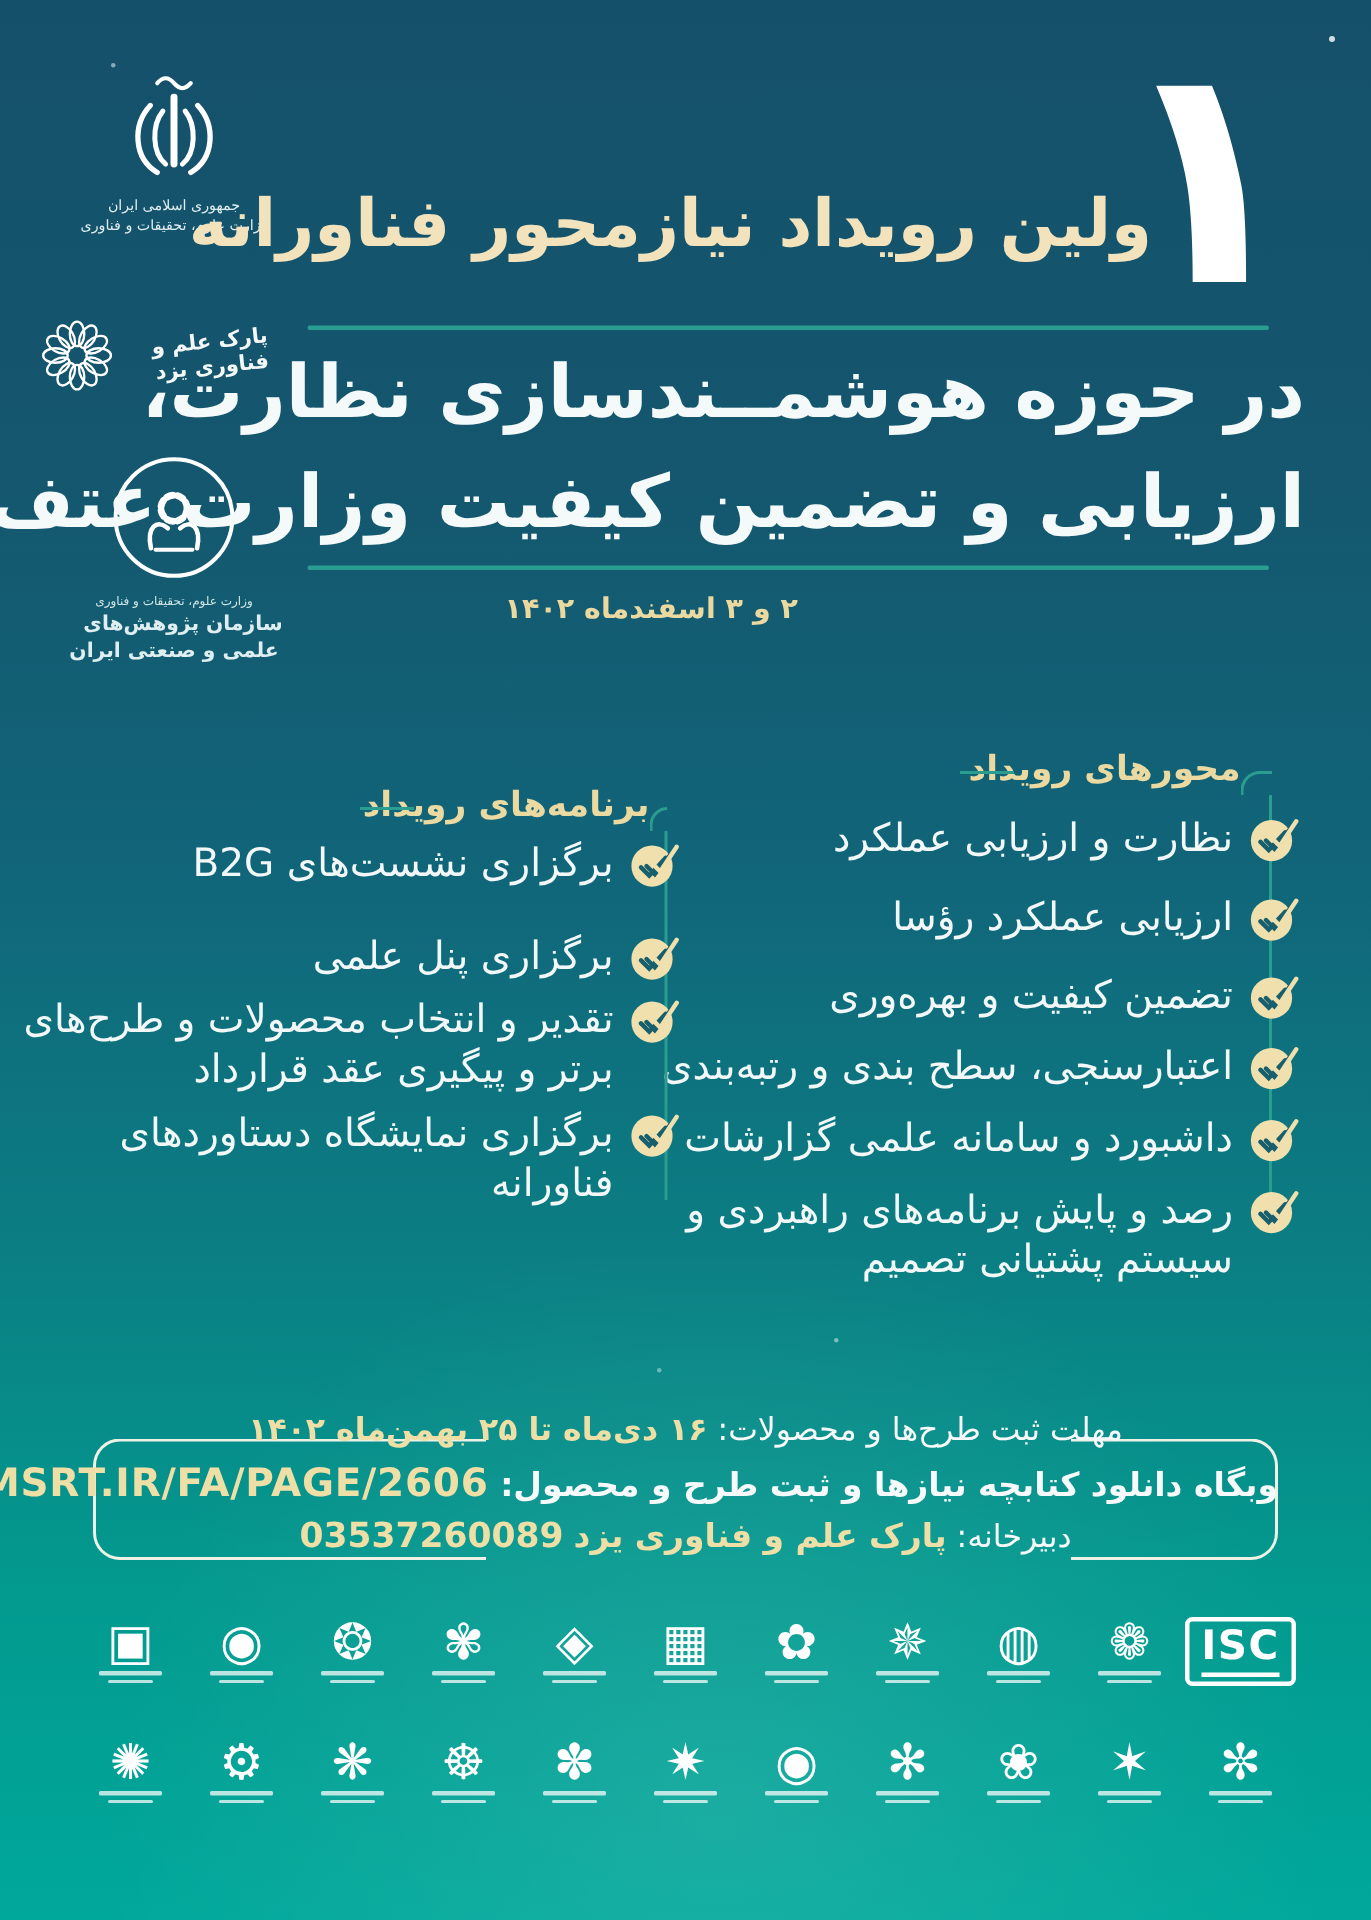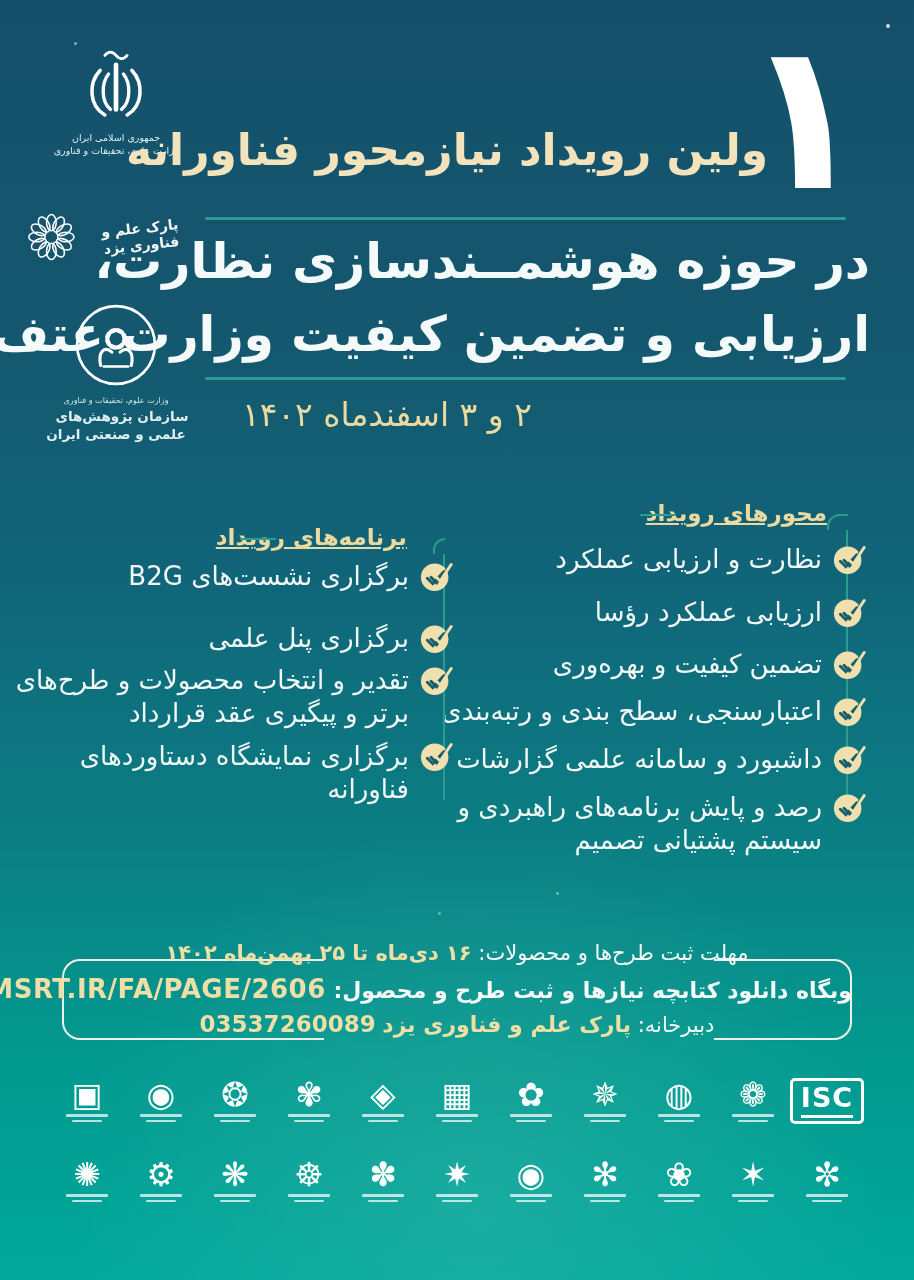--- a/index.html
+++ b/index.html
@@ -24,23 +24,23 @@
   .irost .cap1{font-size:8px;color:#cfe6e6;margin-top:4px;}
   .irost .cap2{font-size:13.5px;font-weight:700;color:#dfeef0;margin-left:12px;}
   .irost .cap3{font-size:13.5px;font-weight:700;color:#dfeef0;}
   
   .big-one{position:absolute;left:742px;top:14px;font-size:206px;line-height:1;color:#ffffff;font-weight:700;direction:ltr;}
   .title-cream{position:absolute;right:146px;top:124px;font-size:44px;font-weight:700;color:#f3e3bc;white-space:nowrap;text-align:center;}
   .divider{position:absolute;height:3px;background:#2a9d92;border-radius:2px;}
   .d1{left:205px;top:217px;width:641px;}
   .d2{left:205px;top:377px;width:641px;}
   .heading{position:absolute;right:44px;top:226px;text-align:right;color:#f4f9f9;font-size:49px;font-weight:700;line-height:1.48;white-space:nowrap;}
-  .date{position:absolute;right:382px;top:395px;font-size:33px;font-weight:400;color:#ecd9a0;white-space:nowrap;}
-  
-  .col-header{position:absolute;font-size:23px;font-weight:700;color:#ead9a0;white-space:nowrap;text-decoration:underline;}
+  .date{position:absolute;right:382px;top:395px;font-size:19px;font-weight:700;color:#ecd9a0;white-space:nowrap;}
+  
+  .col-header{position:absolute;font-size:23px;font-weight:700;color:#ead9a0;white-space:nowrap;}
   .hline{position:absolute;height:0;border-top:2.5px solid #2b9c90;}
   .corner{position:absolute;border-top:2.5px solid #2b9c90;border-left:2.5px solid #2b9c90;border-top-left-radius:13px;}
   .vline{position:absolute;width:0;border-left:2.5px solid #2b9c90;}
   .item{position:absolute;display:flex;align-items:flex-start;gap:11px;}
   .item-text{font-size:26px;color:#f2f8f8;line-height:1.28;white-space:pre-line;text-align:right;}
   .check{flex:0 0 auto;margin-top:-1px;}
   
   .bracket{position:absolute;top:959px;height:81px;}
   .bracket.left{left:62px;width:262px;border:2.5px solid #eef2e6;border-right:none;border-radius:18px 0 0 18px;}
   .bracket.right{right:62px;width:138px;border:2.5px solid #eef2e6;border-left:none;border-radius:0 18px 18px 0;}
@@ -190,21 +190,21 @@
     <svg class="check" width="33" height="33" viewBox="0 0 36 36">
         <circle cx="16" cy="20" r="15" fill="#efe0ae"></circle>
         <path d="M8 21 l6 6 L26 14" stroke="#175f6d" stroke-width="3.2" fill="none" stroke-linecap="round"></path>
         <path d="M12 20 l6 6 L30 11" stroke="#175f6d" stroke-width="3.2" fill="none" stroke-linecap="round"></path>
         <path d="M17 19 l5 5 L34 6" stroke="#efe0ae" stroke-width="3.2" fill="none" stroke-linecap="round"></path>
       </svg>
     <div class="item-text">رصد و پایش برنامه‌های راهبردی و
 سیستم پشتیانی تصمیم</div>
   </div>
 
-  <div class="col-header" style="right:507px;top:524px;margin-left:48px;">برنامه‌های رویداد</div>
+  <div class="col-header" style="right:481px;top:524px;margin-left:48px;">برنامه‌های رویداد</div>
   <div class="hline" style="left:240px;top:538px;width:36px;"></div>
   <div class="corner" style="left:433px;top:538px;width:12px;height:16px;"></div>
   <div class="vline" style="left:443px;top:554px;height:246px;"></div>
 
   <div class="item" style="right:461px;top:560px;">
     <svg class="check" width="33" height="33" viewBox="0 0 36 36">
         <circle cx="16" cy="20" r="15" fill="#efe0ae"></circle>
         <path d="M8 21 l6 6 L26 14" stroke="#175f6d" stroke-width="3.2" fill="none" stroke-linecap="round"></path>
         <path d="M12 20 l6 6 L30 11" stroke="#175f6d" stroke-width="3.2" fill="none" stroke-linecap="round"></path>
         <path d="M17 19 l5 5 L34 6" stroke="#efe0ae" stroke-width="3.2" fill="none" stroke-linecap="round"></path>

